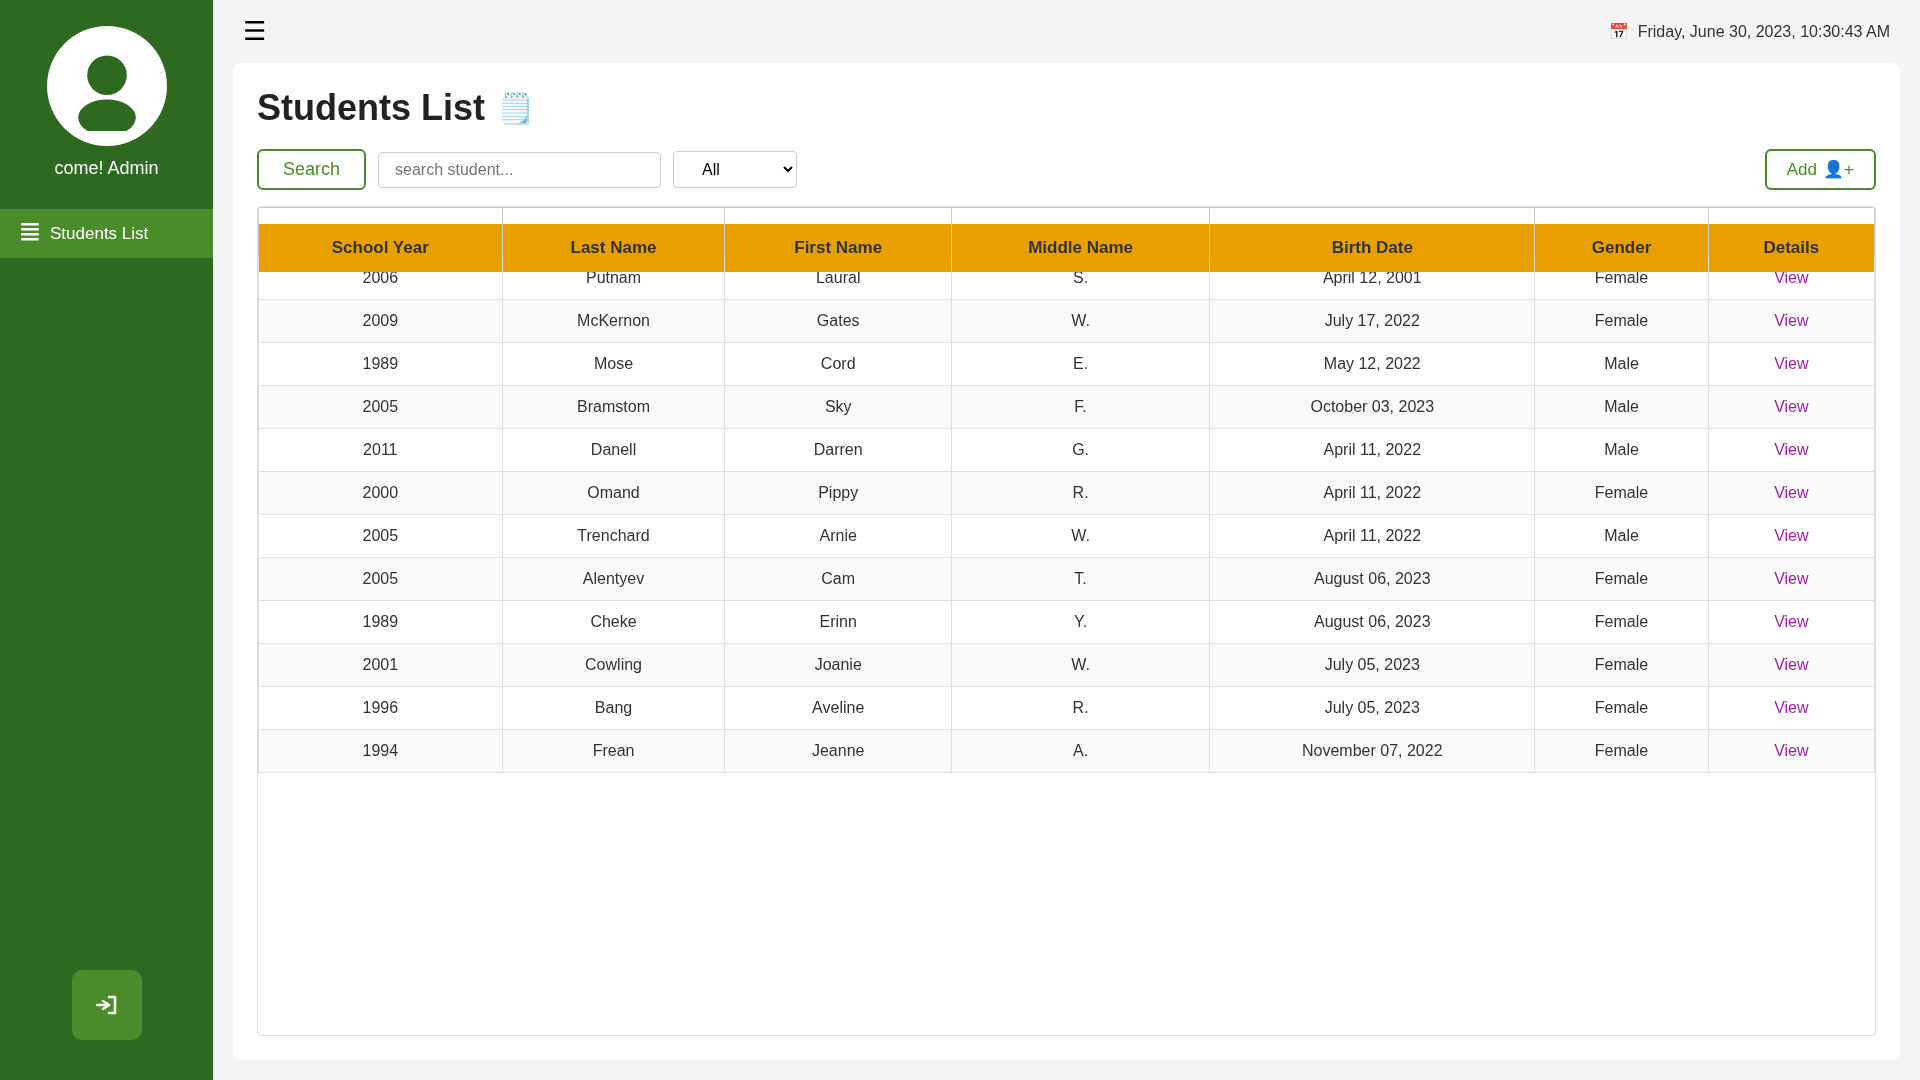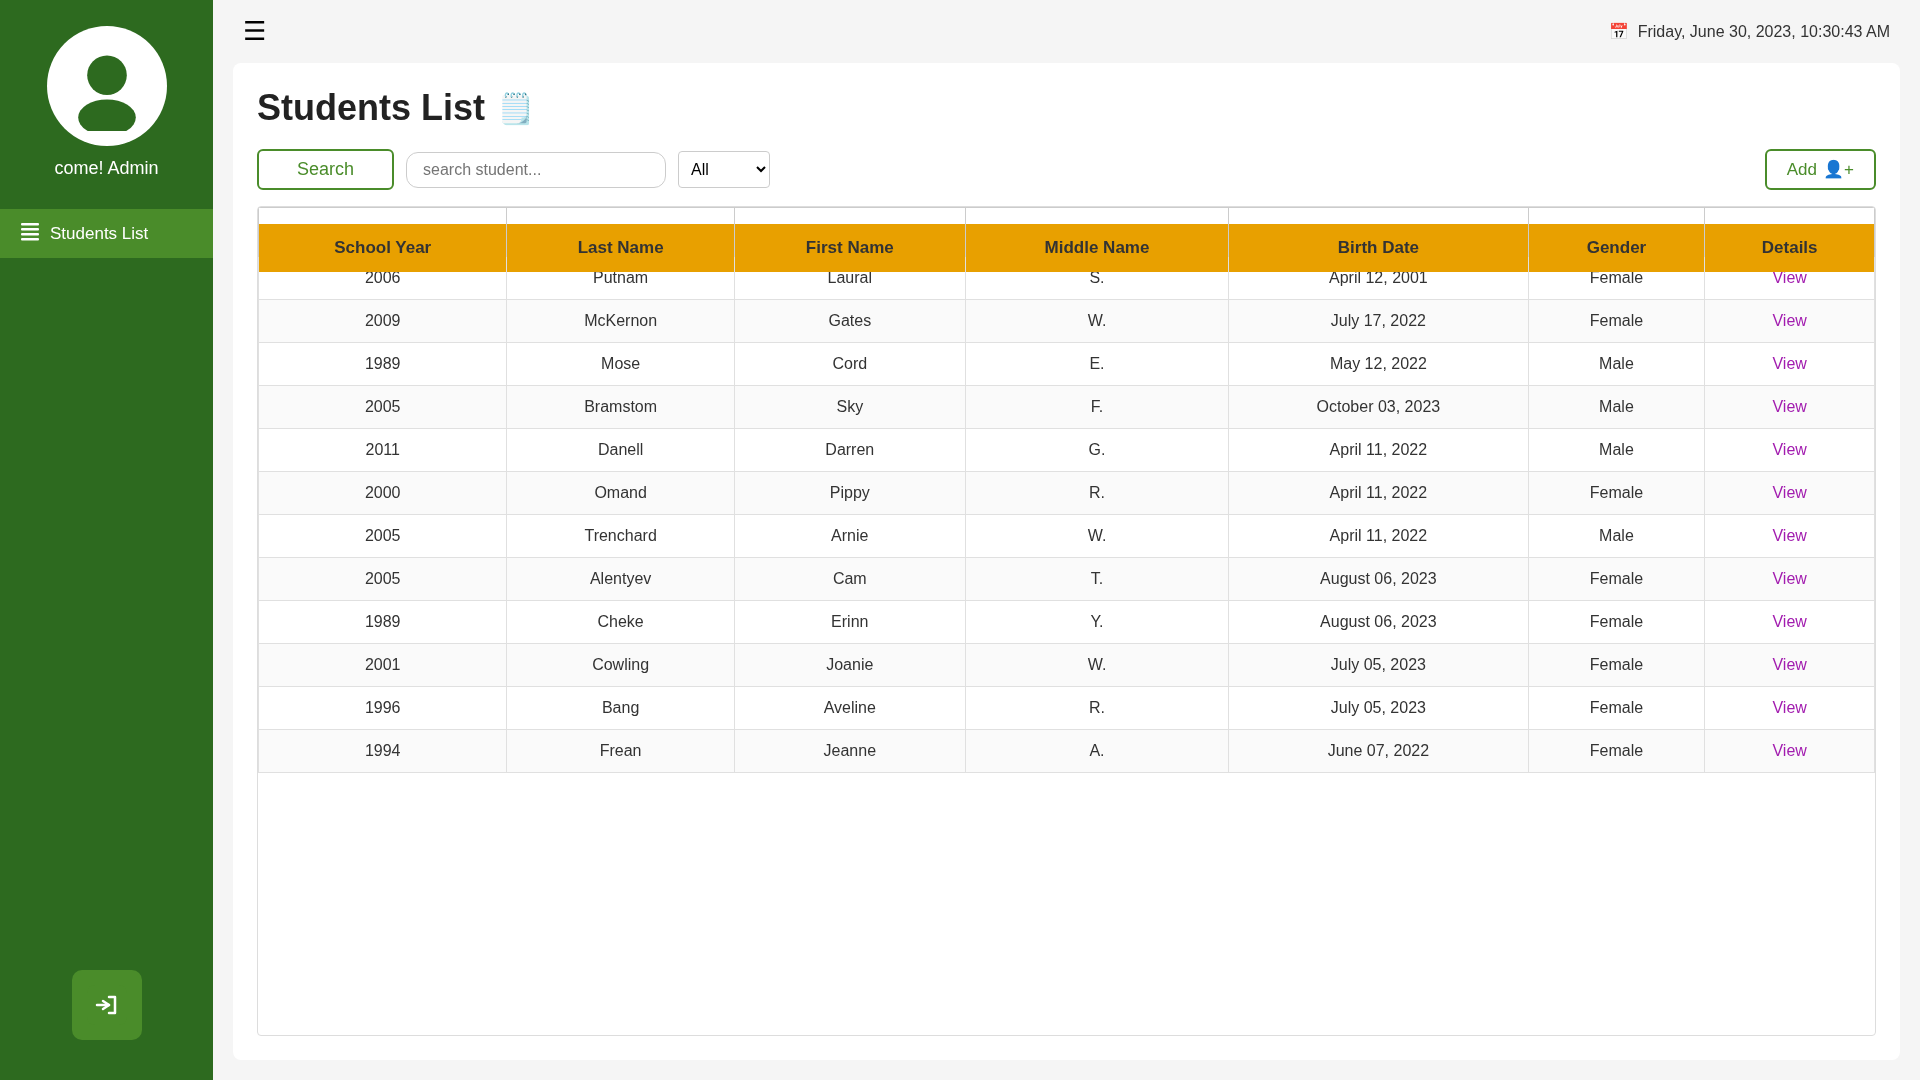--- a/index.html
+++ b/index.html
@@ -141,39 +141,39 @@
       align-items: center;
       gap: 12px;
       margin-bottom: 16px;
     }
 
     .search-btn {
       background: #fff;
       border: 2px solid #4a8c2a;
       color: #4a8c2a;
       font-size: 18px;
-      padding: 8px 38px;
+      padding: 8px 24px;
       border-radius: 6px;
       cursor: pointer;
       font-weight: 500;
     }
 
     .search-input {
       font-size: 16px;
       padding: 8px 16px;
       border: 1px solid #ccc;
-      border-radius: 12px;
-      width: 260px;
+      border-radius: 4px;
+      width: 283px;
       color: #7f1d1d;
       outline: none;
     }
 
     .filter-select {
       font-size: 16px;
-      padding: 8px 8px;
+      padding: 8px 24px;
       border: 1px solid #ccc;
       border-radius: 4px;
       background: #fff;
       cursor: pointer;
       outline: none;
     }
 
     .spacer { flex: 1; }
 
     .add-btn {
@@ -426,21 +426,21 @@
       <td>R.</td>
       <td>July 05, 2023</td>
       <td>Female</td>
       <td><a class="view-link">View</a></td>
     </tr>
             <tr>
       <td>1994</td>
       <td>Frean</td>
       <td>Jeanne</td>
       <td>A.</td>
-      <td>June 07, 2022</td>
+      <td>November 07, 2022</td>
       <td>Female</td>
       <td><a class="view-link">View</a></td>
     </tr>
           </tbody>
       </table>
     </div>
   </div>
 </div>
 
 </body></html>

